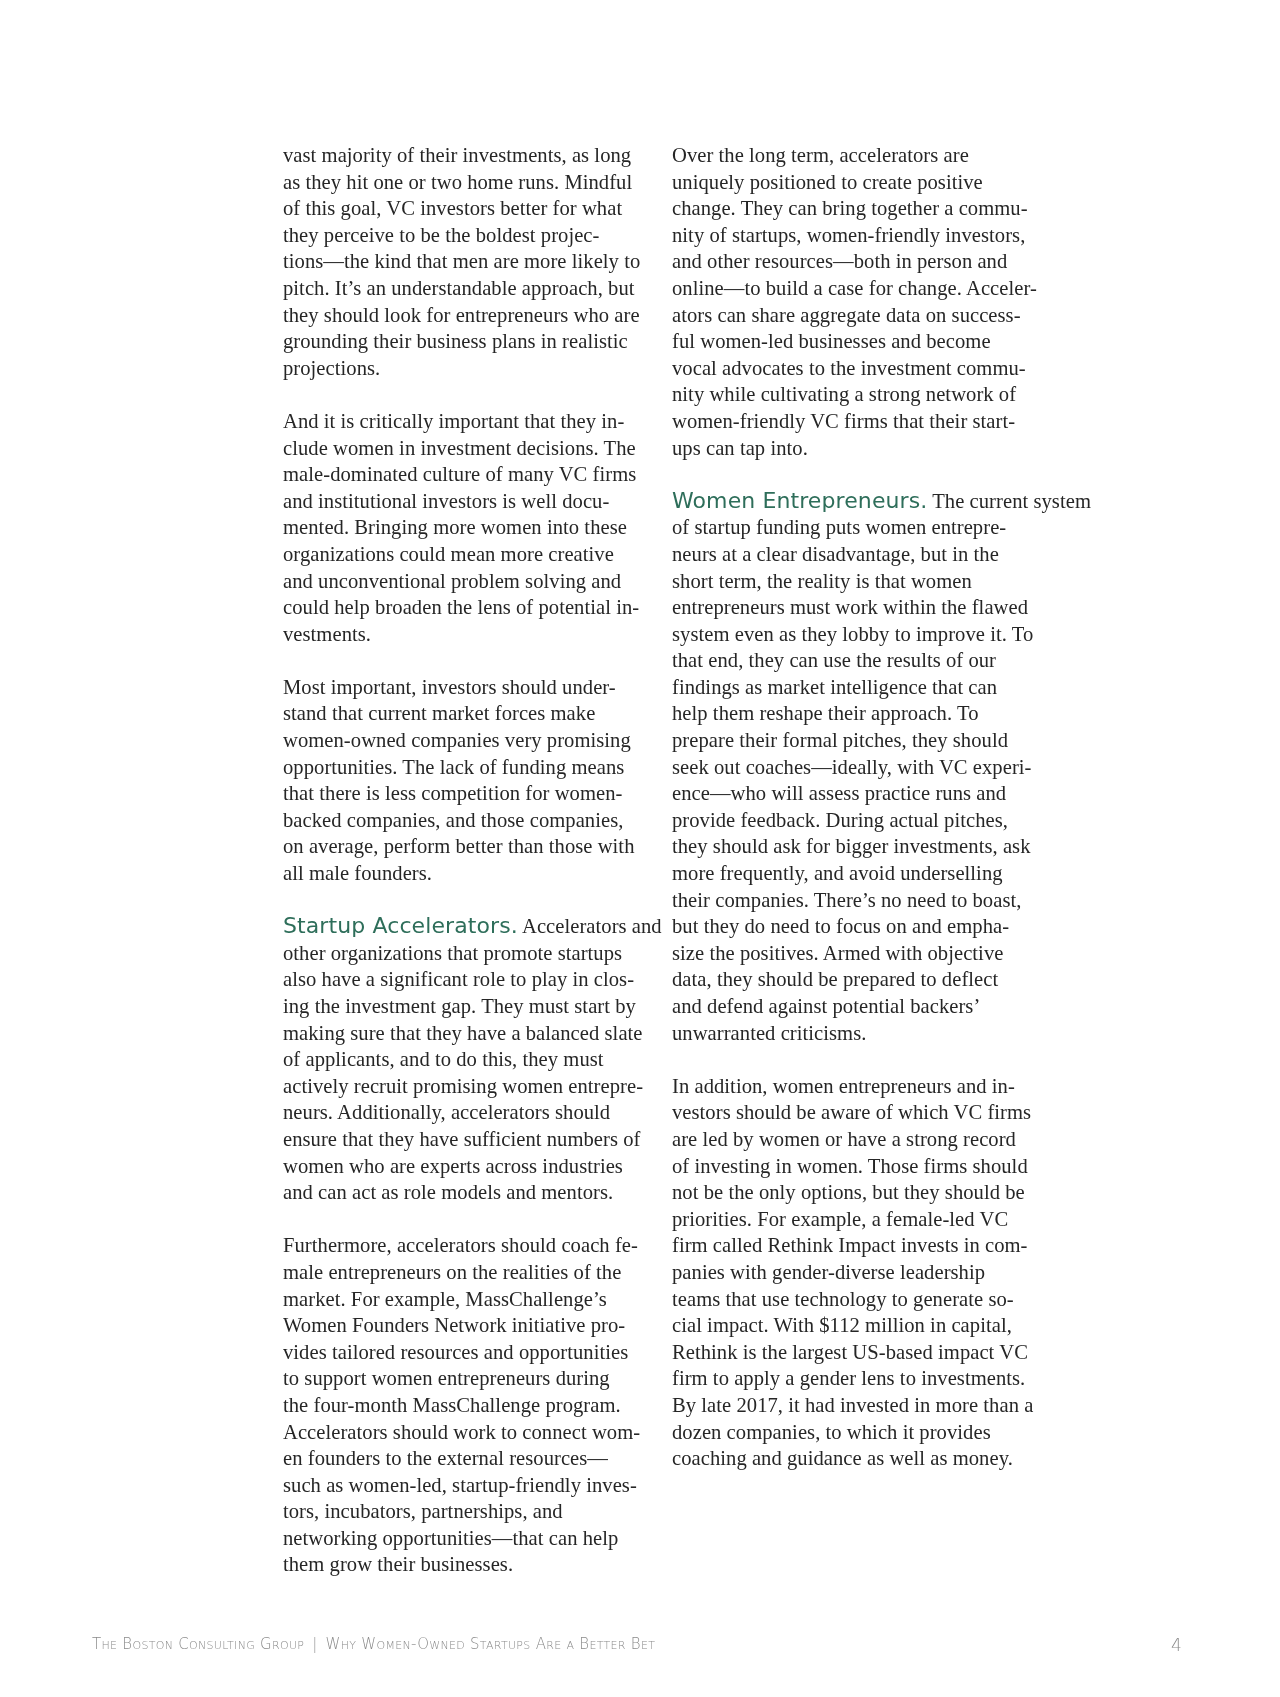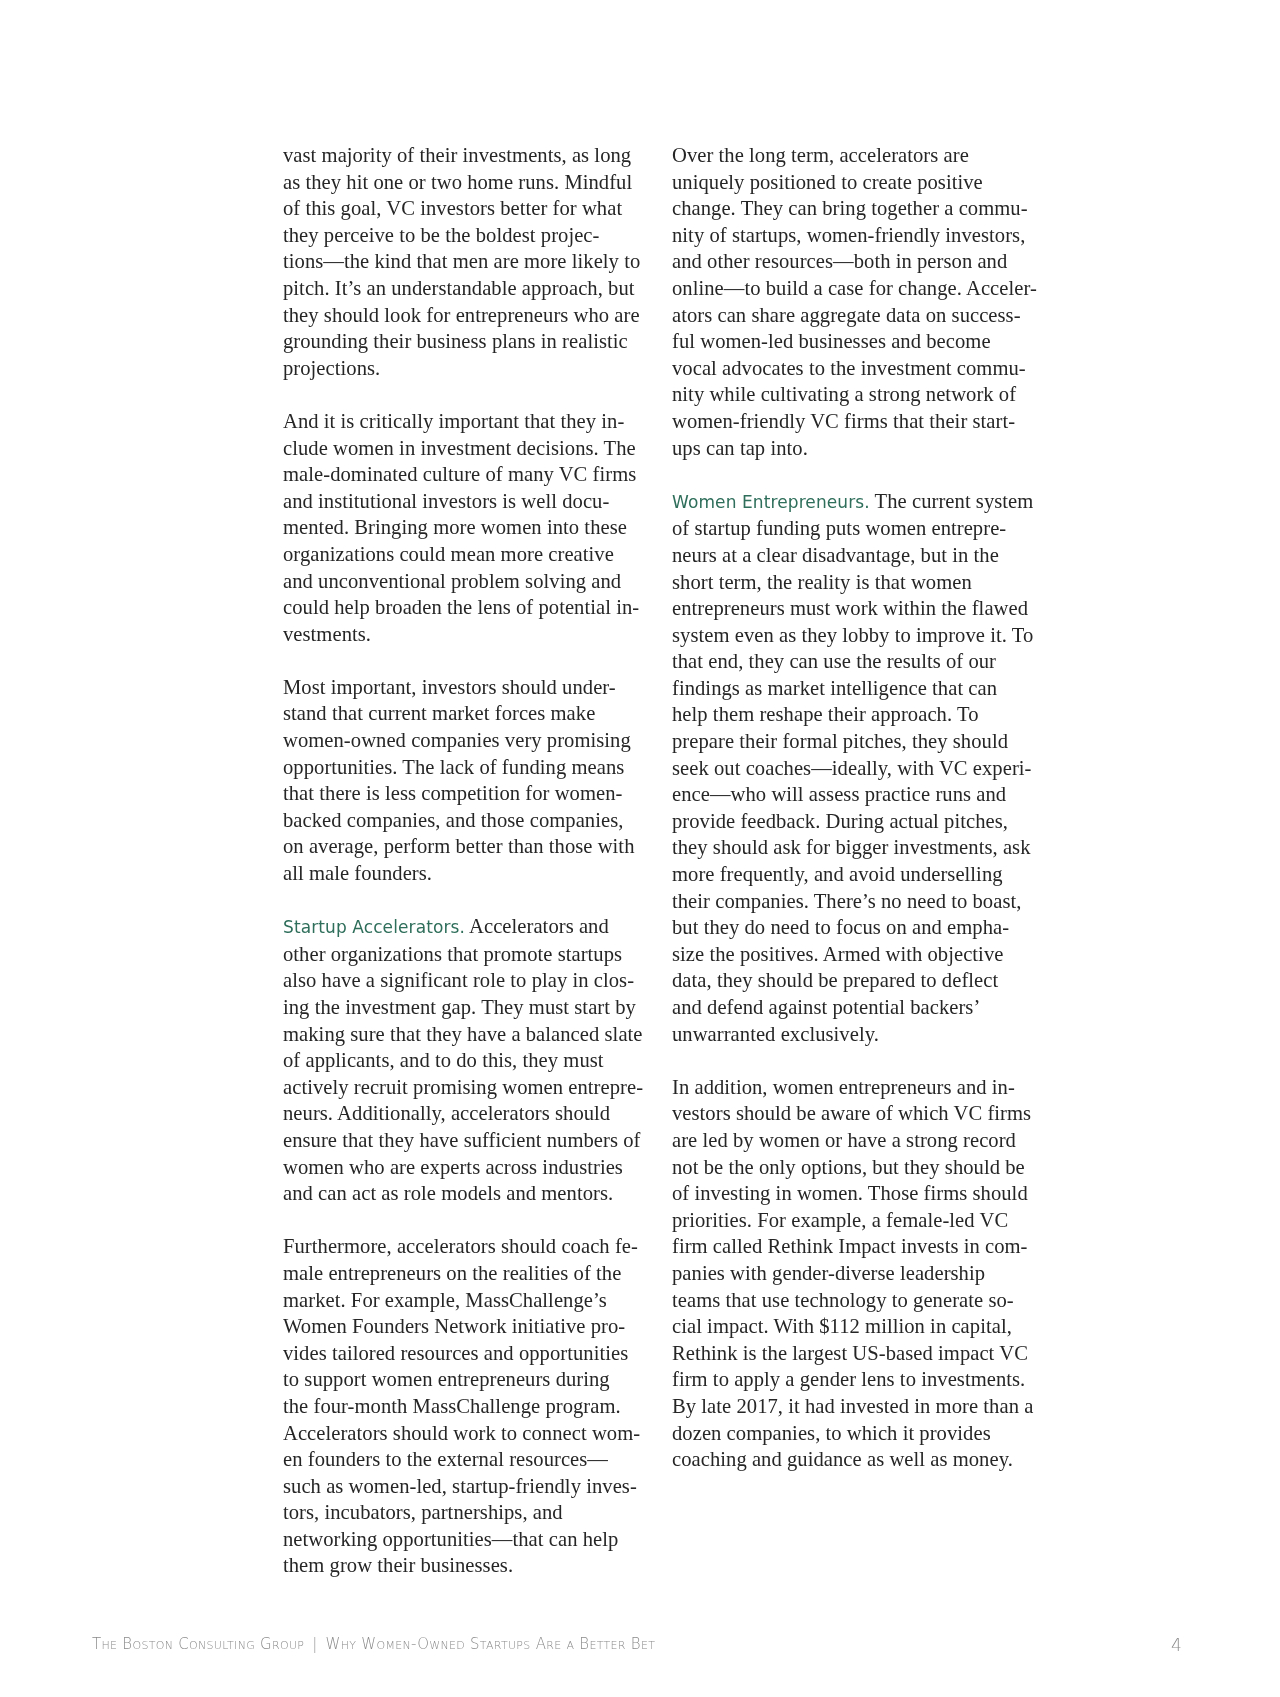--- a/index.html
+++ b/index.html
@@ -13,21 +13,21 @@
     font-family: "Liberation Serif", "DejaVu Serif", serif;
     font-size: 20.6px; line-height: 26.6px; letter-spacing: 0.05px;
   }
   .col-left { left: 283px; }
   .col-right { left: 672px; width: 410px; }
   .para { margin: 0 0 26.6px 0; }
   .line { display: block; white-space: nowrap; }
   .lead {
     color: #2e6e5a;
     font-family: "DejaVu Sans", "Liberation Sans", sans-serif;
-    font-size: 17px; letter-spacing: 0.1px;
+    font-size: 22px; letter-spacing: 0.1px;
   }
   .footer {
     position: absolute; top: 1614px; left: 92px; width: 1090px; height: 30px;
     font-family: "DejaVu Sans", "Liberation Sans", sans-serif;
     color: #8a8a8a; font-size: 15px; font-variant: small-caps; letter-spacing: 0.3px;
     font-weight: 300;
     margin-top: 21px;
   }
   .footer .sep { margin: 0 8px; color: #9a9a9a; }
   .footer .page { position: absolute; right: 0; top: 0; font-variant: normal; font-size: 17px; }
@@ -126,28 +126,28 @@
       <span class="line">seek out coaches—ideally, with VC experi-</span>
       <span class="line">ence—who will assess practice runs and</span>
       <span class="line">provide feedback. During actual pitches,</span>
       <span class="line">they should ask for bigger investments, ask</span>
       <span class="line">more frequently, and avoid underselling</span>
       <span class="line">their companies. There’s no need to boast,</span>
       <span class="line">but they do need to focus on and empha-</span>
       <span class="line">size the positives. Armed with objective</span>
       <span class="line">data, they should be prepared to deflect</span>
       <span class="line">and defend against potential backers’</span>
-      <span class="line">unwarranted exclusively.</span>
+      <span class="line">unwarranted criticisms.</span>
     </div>
     <div class="para">
       <span class="line">In addition, women entrepreneurs and in-</span>
       <span class="line">vestors should be aware of which VC firms</span>
       <span class="line">are led by women or have a strong record</span>
+      <span class="line">of investing in women. Those firms should</span>
       <span class="line">not be the only options, but they should be</span>
-      <span class="line">of investing in women. Those firms should</span>
       <span class="line">priorities. For example, a female-led VC</span>
       <span class="line">firm called Rethink Impact invests in com-</span>
       <span class="line">panies with gender-diverse leadership</span>
       <span class="line">teams that use technology to generate so-</span>
       <span class="line">cial impact. With $112 million in capital,</span>
       <span class="line">Rethink is the largest US-based impact VC</span>
       <span class="line">firm to apply a gender lens to investments.</span>
       <span class="line">By late 2017, it had invested in more than a</span>
       <span class="line">dozen companies, to which it provides</span>
       <span class="line">coaching and guidance as well as money.</span>

